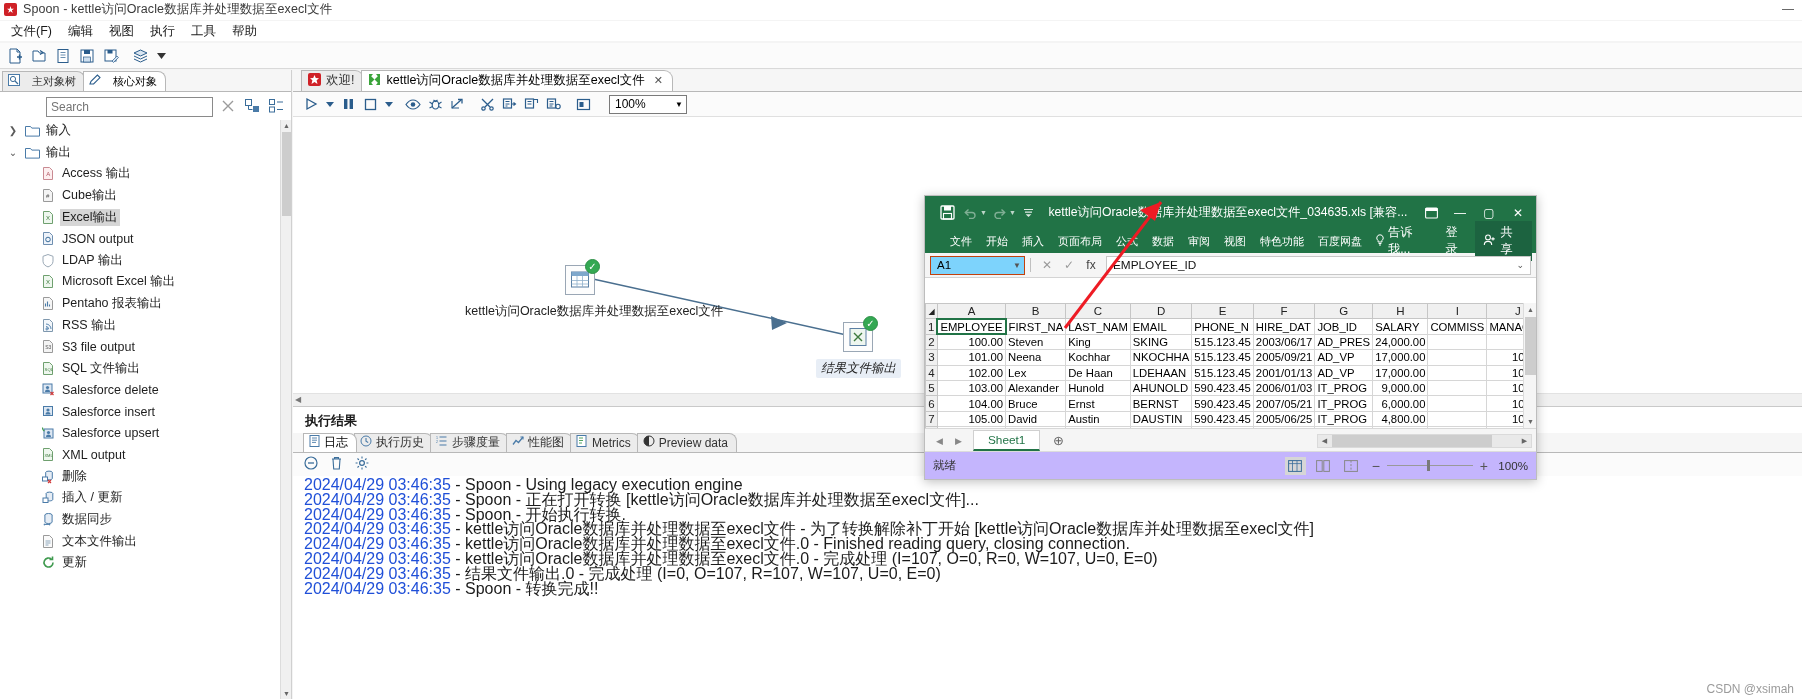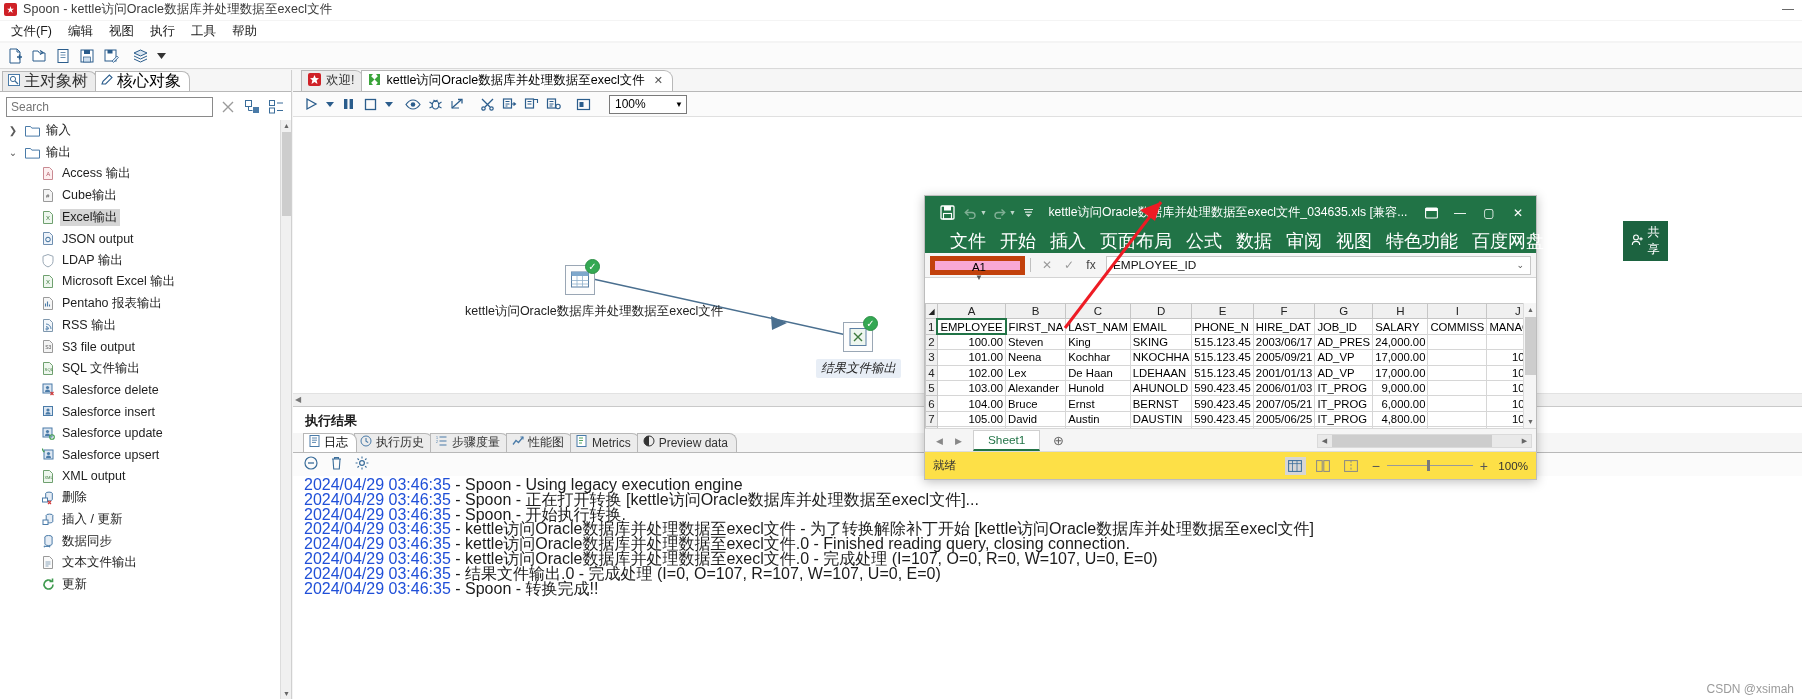--- a/index.html
+++ b/index.html
@@ -50,27 +50,27 @@
   .tbtn svg{display:block;}
 
   
   .leftpanel{
     position:absolute; left:0; top:70px; width:292px; height:629px;
     background:#ffffff; border-right:1px solid #d0d0d0;
   }
   .ltabs{ height:22px; display:flex; align-items:flex-end; padding-left:2px;
           border-bottom:1px solid #b8b8b8; background:#f6f6f6;}
   .ltab{
-    display:flex; align-items:center; gap:4px; padding:2px 8px 3px 5px;
-    font-size:16px; height:20px; border:1px solid #b8b8b8; border-bottom:none;
+    display:flex; align-items:center; gap:12px; padding:2px 8px 3px 5px;
+    font-size:11px; height:20px; border:1px solid #b8b8b8; border-bottom:none;
     background:#ececec; color:#333; cursor:default;
     border-radius:0 8px 0 0; margin-right:-2px;
   }
   .ltab.active{ background:#ffffff; color:#000; position:relative; z-index:2;}
-  .searchrow{ display:flex; align-items:center; gap:6px; padding:5px 6px 4px 6px;}
+  .searchrow{ display:flex; gap:6px; padding:5px 6px 4px 6px;margin-left:40px;}
   .searchbox{
     flex:1; height:20px; border:1px solid #8a8a8a; background:#fff;
     font-size:12px; padding:1px 4px; color:#666; outline:none;
     font-family:"Liberation Sans",sans-serif;
   }
   .sicon{ width:18px; height:18px; display:flex; align-items:center; justify-content:center; cursor:default;}
   .treewrap{ position:absolute; left:0; top:50px; right:10px; bottom:0; overflow:hidden;}
   .trow{ display:flex; align-items:center; height:21.6px; gap:4px; padding-left:6px; font-size:12.5px; color:#1d1d1d; cursor:default;}
   .trow.sel .tlabel{ background:#d6d6d6; }
   .twist{ width:14px; text-align:center; color:#5a5a5a; font-size:10px; flex:0 0 14px;}
@@ -132,30 +132,30 @@
   .xl-title{ height:33px; background:#217346; display:flex; align-items:center; padding:0 4px; color:#fff;}
   .xl-qat{ display:flex; align-items:center; gap:2px; padding-left:8px;}
   .xl-qbtn{ width:21px;height:21px;display:flex;align-items:center;justify-content:center;cursor:default;}
   .xl-qbtn.dim{ opacity:0.55;}
   .xl-caret{ font-size:7px; opacity:0.7; margin-left:-3px;}
   .xl-filename{ flex:1; text-align:center; font-size:12.2px; color:#ffffff; white-space:nowrap; overflow:hidden;}
   .xl-wctl{ display:flex; align-items:center; gap:1px;}
   .xl-wbtn{ width:28px;height:26px;display:flex;align-items:center;justify-content:center;cursor:default;color:#fff;font-size:12px;}
 
   .xl-ribbon{ height:24px; background:#217346; display:flex; align-items:center; padding-left:18px; gap:0;}
-  .xl-rt{ padding:2px 7px; font-size:18px; color:#fff; cursor:default; white-space:nowrap;}
+  .xl-rt{ padding:2px 7px; font-size:11px; color:#fff; cursor:default; white-space:nowrap;}
   .xl-right{ margin-left:auto; display:flex; align-items:center; gap:0px; padding-right:4px;}
   .xl-tellme{ display:flex;align-items:center;gap:3px;padding:2px 6px;font-size:12.2px;color:#fff;cursor:default;}
   .xl-share{ display:flex;align-items:center;gap:4px;padding:3px 8px;font-size:12.2px;color:#fff;
              background:#1c6340; cursor:default;}
 
   .xl-fbar{ height:25px; background:#f5f5f5; display:flex; align-items:center; gap:0px;
             padding:2px 5px; border-bottom:1px solid #d4d4d4;}
-  .xl-namebox{ width:95px;height:19px;background:#f9a8d4;border:5px solid #c2410c;display:flex;
-               align-items:center;justify-content:space-between;padding:0 3px 0 6px;font-size:11.5px;cursor:default;flex-direction:column;}
+  .xl-namebox{ width:95px;height:19px;background:#7dd3fc;border:1px solid #c2410c;display:flex;
+               align-items:center;justify-content:space-between;padding:0 3px 0 6px;font-size:11.5px;cursor:default;}
   .xl-fsep{ width:1px;height:14px;background:#c0c0c0;margin:0 5px;}
   .xl-fbtn{ width:22px;height:19px;display:flex;align-items:center;justify-content:center;font-size:12px;color:#9a9a9a;cursor:default;}
   .xl-finput{ flex:1; height:19px; background:#fff; border:1px solid #c7c7c7; display:flex;
               align-items:center; padding:0 6px; font-size:11.8px; color:#111; margin-left:4px;}
   .xl-fdrop{ margin-left:auto; font-size:9px; color:#555;}
 
   .xl-gridwrap{ position:absolute; left:0; top:107px; right:0; height:125px; overflow:hidden; background:#fff;}
   table.xlgrid{ border-collapse:collapse; table-layout:fixed; font-size:11.3px;}
   table.xlgrid th, table.xlgrid td{
     border:1px solid #d6d6d6; padding:0 2px; height:15.4px; overflow:hidden;
@@ -173,21 +173,21 @@
   .xl-sheetbar{ position:absolute; left:0; right:0; top:232px; height:24px; background:#f5f5f5;
                 display:flex; align-items:center; border-top:1px solid #d8d8d8; padding-left:6px; gap:2px;}
   .xl-navb{ width:17px;height:17px;display:flex;align-items:center;justify-content:center;font-size:9px;color:#888;cursor:default;}
   .xl-tab{ padding:2px 14px; font-size:11.8px; background:#fff; border:1px solid #d0d0d0; border-bottom:2px solid #217346;
            color:#217346; cursor:default; margin-left:4px;}
   .xl-addsheet{ width:20px;height:18px;display:flex;align-items:center;justify-content:center;font-size:13px;color:#666;cursor:default; margin-left:6px;}
   .xl-hsc{ margin-left:auto; display:flex; align-items:center; width:215px; height:14px; background:#e9e9e9; border:1px solid #dadada; position:relative; margin-right:4px;}
   .xl-hsc .hthumb{ position:absolute; left:14px; top:0; height:12px; width:160px; background:#cdcdcd;}
   .xl-hsc .ha{position:absolute;top:0;width:13px;height:12px;display:flex;align-items:center;justify-content:center;font-size:7px;color:#666;}
 
-  .xl-status{ position:absolute; left:0; right:0; bottom:0; height:28px; background:#fde047;
+  .xl-status{ position:absolute; left:0; right:0; bottom:0; height:28px; background:#c4b5fd;
               border-top:1px solid #dcdcdc; display:flex; align-items:center; padding:2px 8px; font-size:11.6px; color:#333;}
   .xl-viewbtns{ margin-left:auto; display:flex; align-items:center; gap:7px;}
   .xl-vb{ width:21px;height:18px;display:flex;align-items:center;justify-content:center;cursor:default;}
   .xl-vb.active{ background:#d6d6d6;}
   .xl-zoomslider{ display:flex;align-items:center;gap:7px;margin-left:10px;}
   .xl-zline{ width:86px;height:1px;background:#999;position:relative;}
   .xl-zline:after{content:"";position:absolute;left:40px;top:-5px;width:3px;height:11px;background:#7a7a7a;}
   .xl-zpct{ width:40px; text-align:right; font-size:11.6px;}
 
   .redarrow{ position:absolute; left:1063px; top:196px; width:120px; height:135px; pointer-events:none; z-index:40;}
@@ -433,31 +433,20 @@
       </div>
       <div class="trow indent2">
         <span class="ticon">
             <svg width="15" height="15" viewBox="0 0 15 15">
               <rect x="2.5" y="2.5" width="9" height="9" fill="#dde7f2" stroke="#4a7ba8"></rect>
               <circle cx="7" cy="6" r="1.6" fill="#4a7ba8"></circle>
               <path d="M4.5 10.5c0-1.6 1.2-2.4 2.5-2.4s2.5.8 2.5 2.4z" fill="#4a7ba8"></path>
             </svg>
           </span>
         <span class="tlabel">Salesforce insert</span>
-      </div>
-      <div class="trow indent2">
-        <span class="ticon">
-            <svg width="15" height="15" viewBox="0 0 15 15">
-              <rect x="2" y="2" width="9" height="9" fill="#dde7f2" stroke="#4a7ba8"></rect>
-              <circle cx="6.5" cy="5.5" r="1.6" fill="#4a7ba8"></circle>
-              <path d="M4 10c0-1.6 1.2-2.4 2.5-2.4S9 8.4 9 10z" fill="#4a7ba8"></path>
-              <circle cx="11" cy="11" r="2.3" fill="none" stroke="#3f9a4f" stroke-width="1.1"></circle>
-            </svg>
-          </span>
-        <span class="tlabel">Salesforce update</span>
       </div>
       <div class="trow indent2">
         <span class="ticon">
             <svg width="15" height="15" viewBox="0 0 15 15">
               <rect x="3" y="3" width="9" height="9" fill="#dde7f2" stroke="#4a7ba8"></rect>
               <circle cx="7.5" cy="6.5" r="1.6" fill="#4a7ba8"></circle>
               <path d="M5 11c0-1.6 1.2-2.4 2.5-2.4s2.5.8 2.5 2.4z" fill="#4a7ba8"></path>
               <path d="M1.5 1.5c0 2 .6 3 2 3.4" fill="none" stroke="#3f9a4f" stroke-width="1.1"></path>
             </svg>
           </span>

